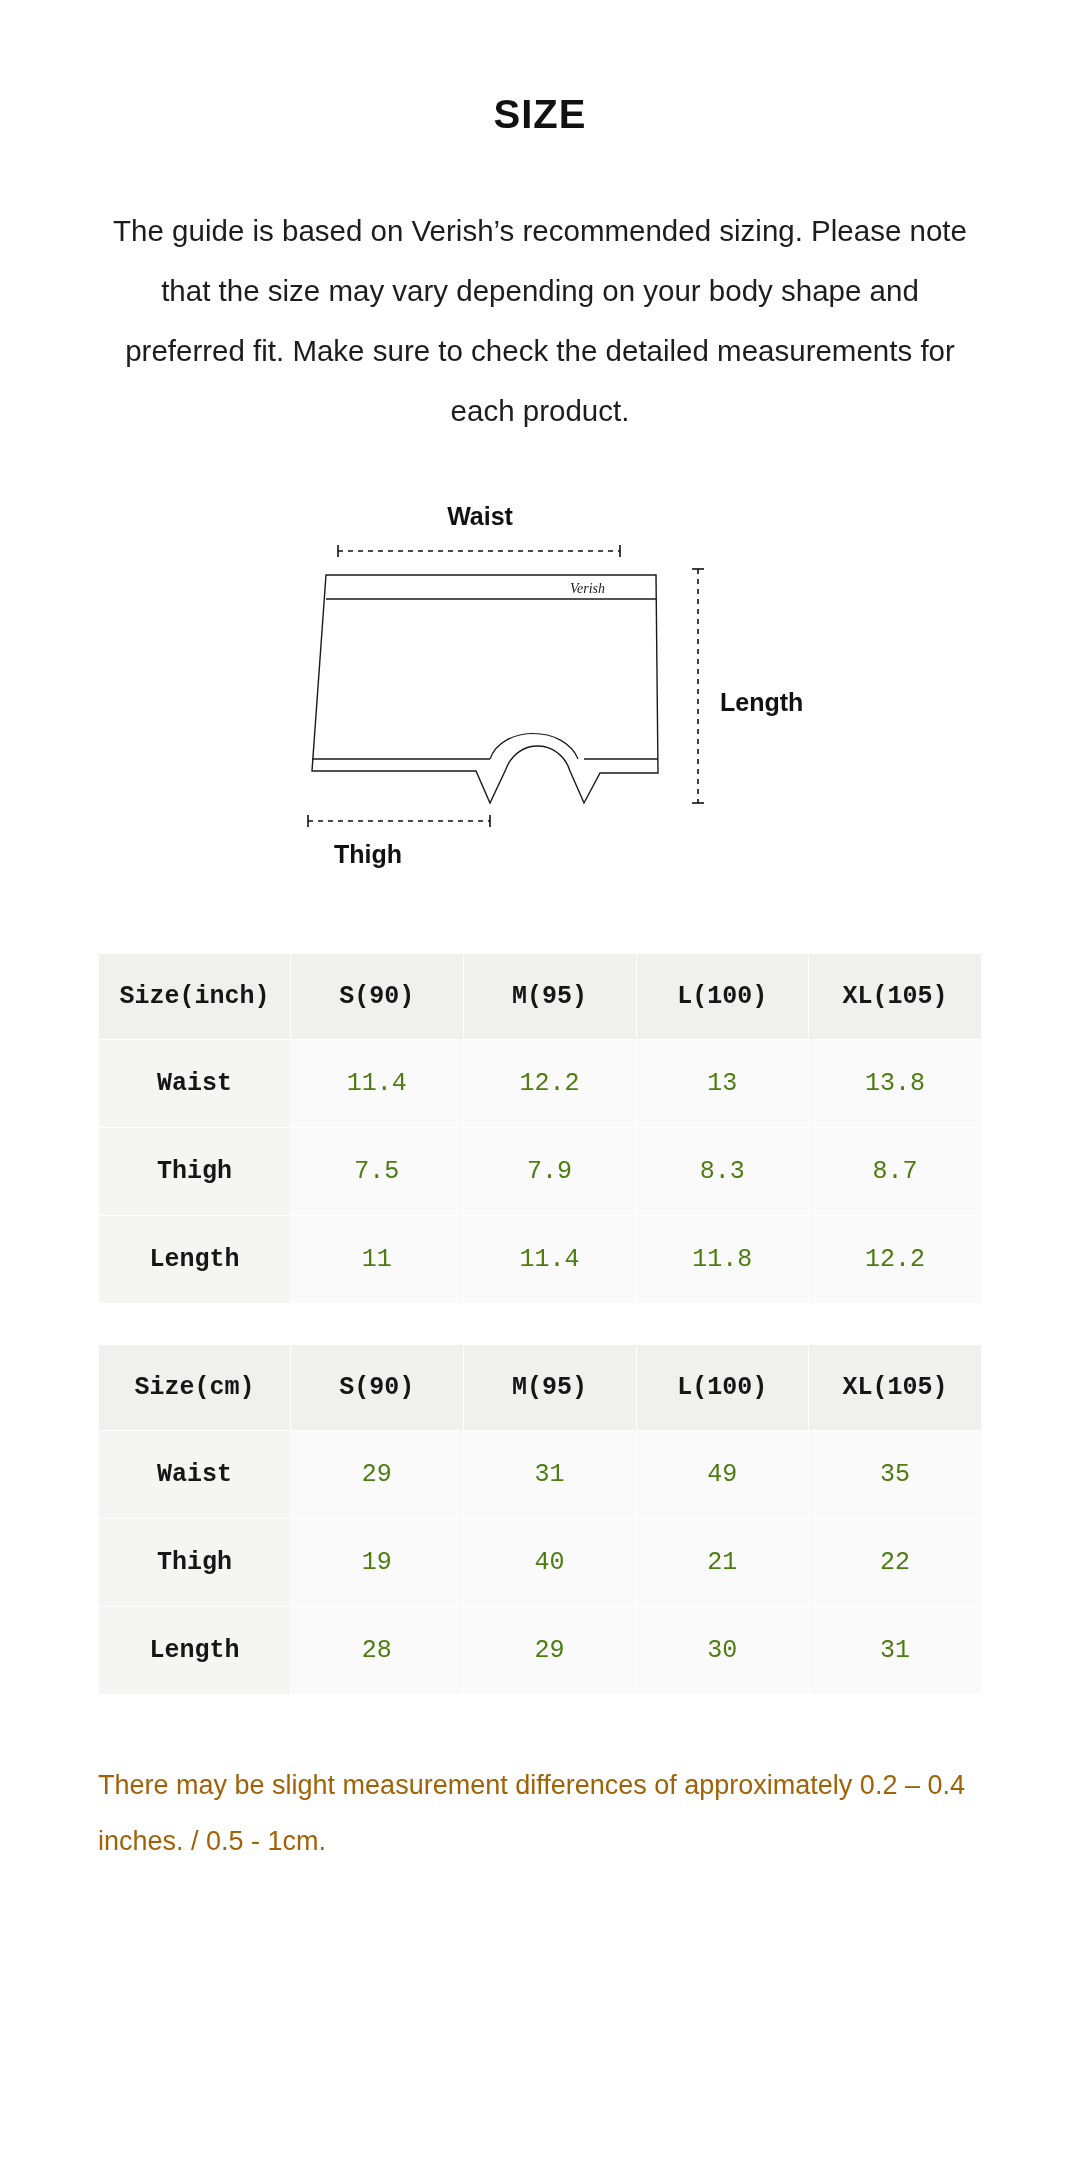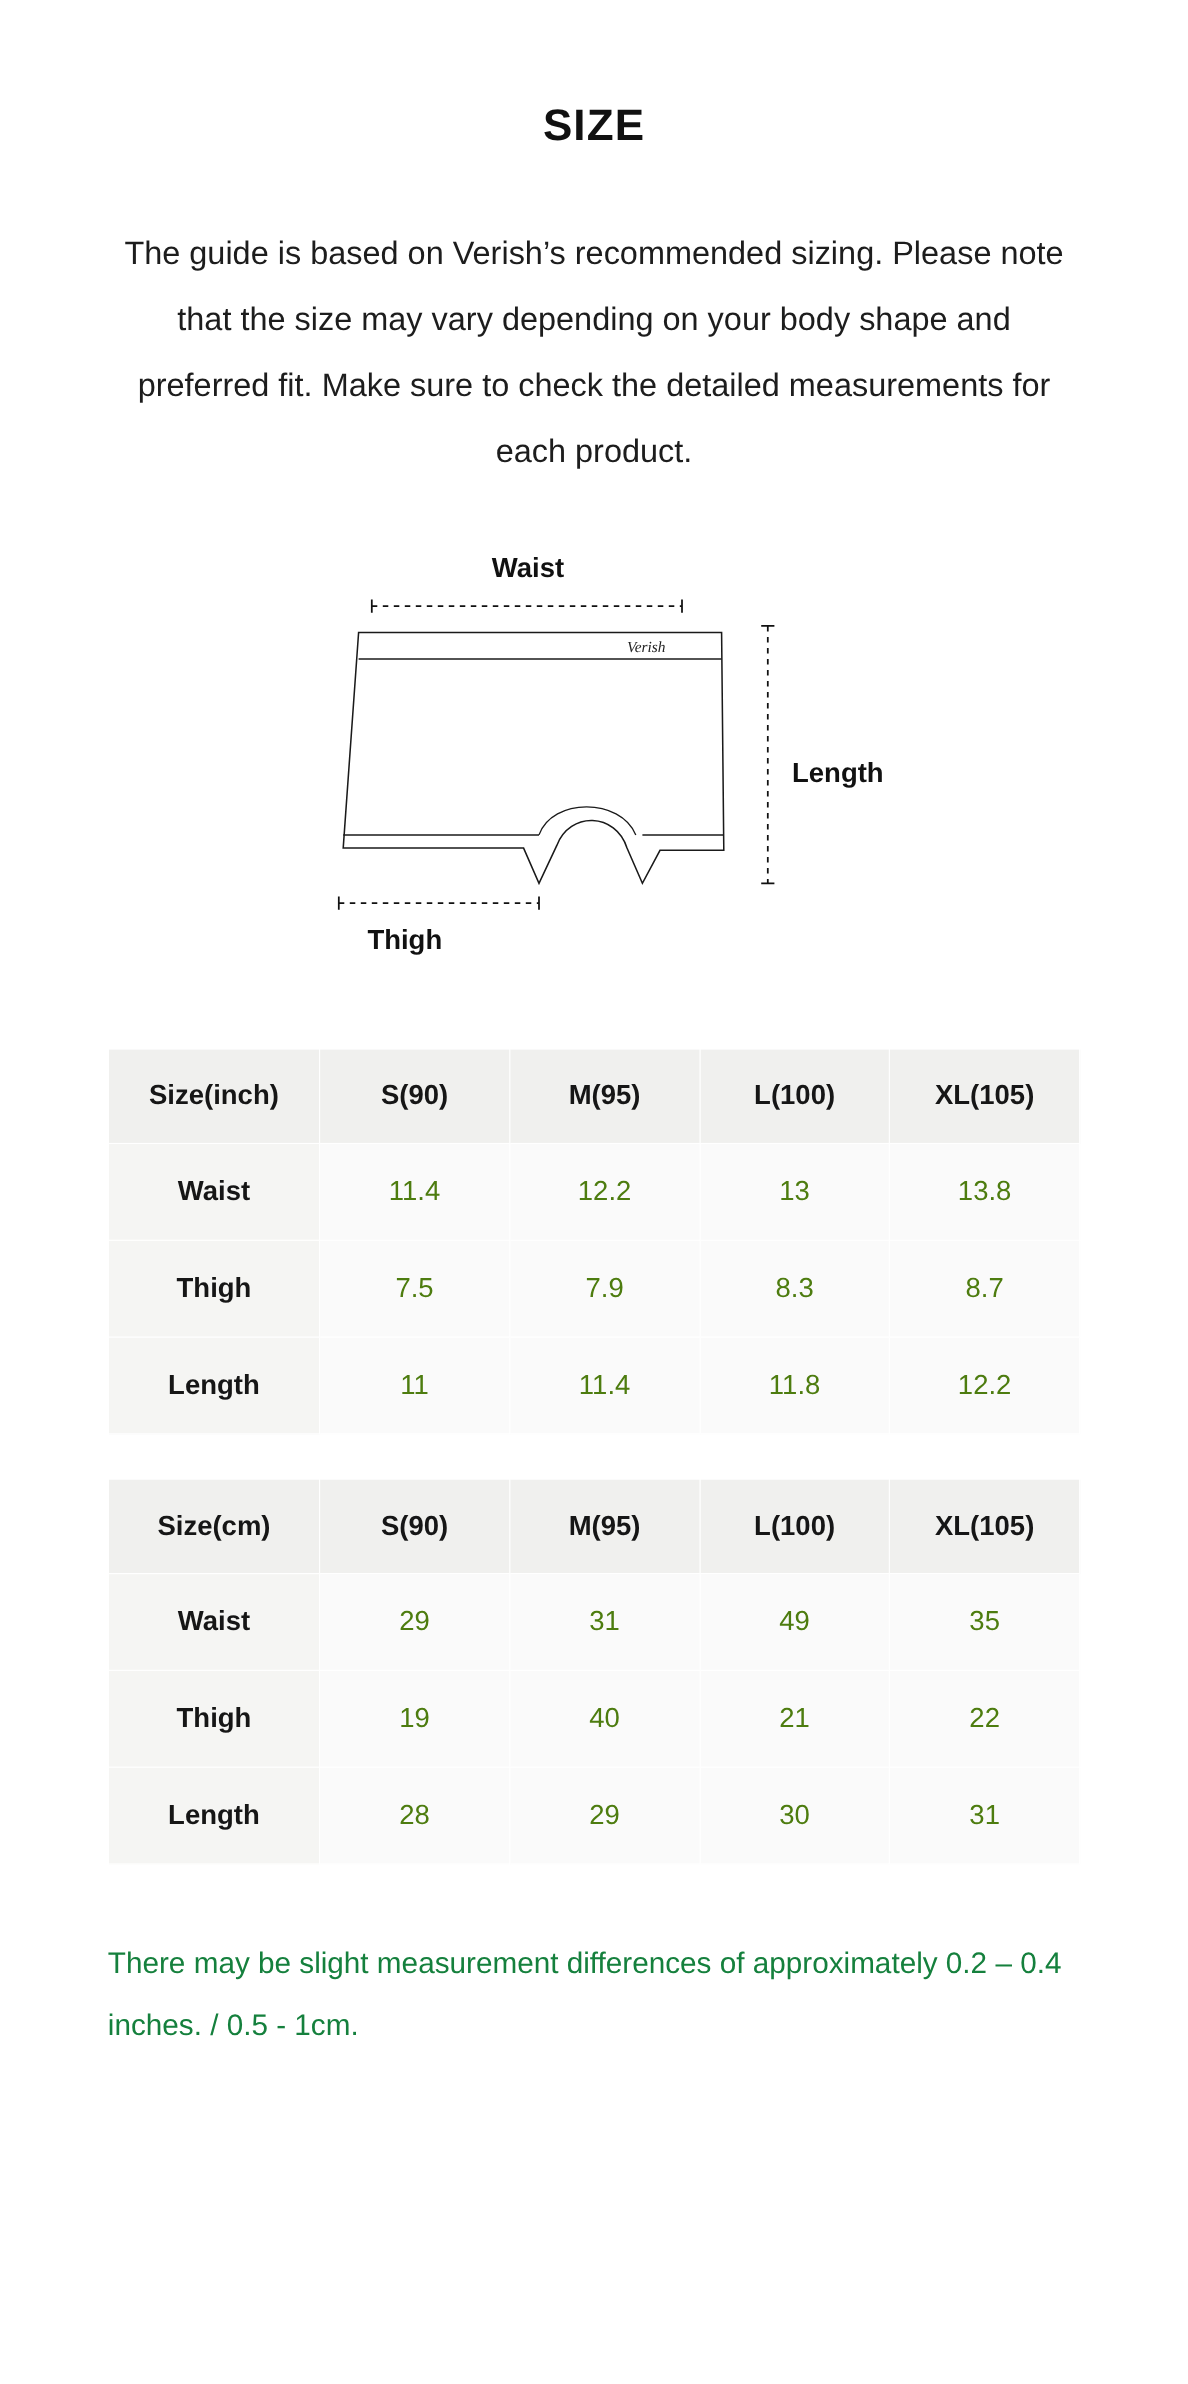--- a/index.html
+++ b/index.html
@@ -61,20 +61,21 @@
     font-family: "Liberation Serif", serif;
     font-style: italic;
   }
 
   .tables {
     margin-top: 50px;
     width: 944px;
     display: flex;
     flex-direction: column;
     align-items: center;
+    font-family: Liberation Mono, monospace;
   }
 
   table.size-table {
     width: 884px;
     border-collapse: collapse;
     table-layout: fixed;
     margin-bottom: 40px;
   }
   table.size-table th, table.size-table td {
     border: 1px solid #ffffff;
@@ -101,21 +102,21 @@
     font-weight: 400;
   }
   table.size-table thead th:first-child { width: 192px; }
 
   .note {
     width: 884px;
     margin-top: 22px;
     margin-bottom: 90px;
     font-size: 27px;
     line-height: 56px;
-    color: #15803d;
+    color: #a16207;
     text-align: left;
   }
 </style>
 </head>
 <body>
 
 <div class="page">
 
   <h1 class="size-title">SIZE</h1>
 

